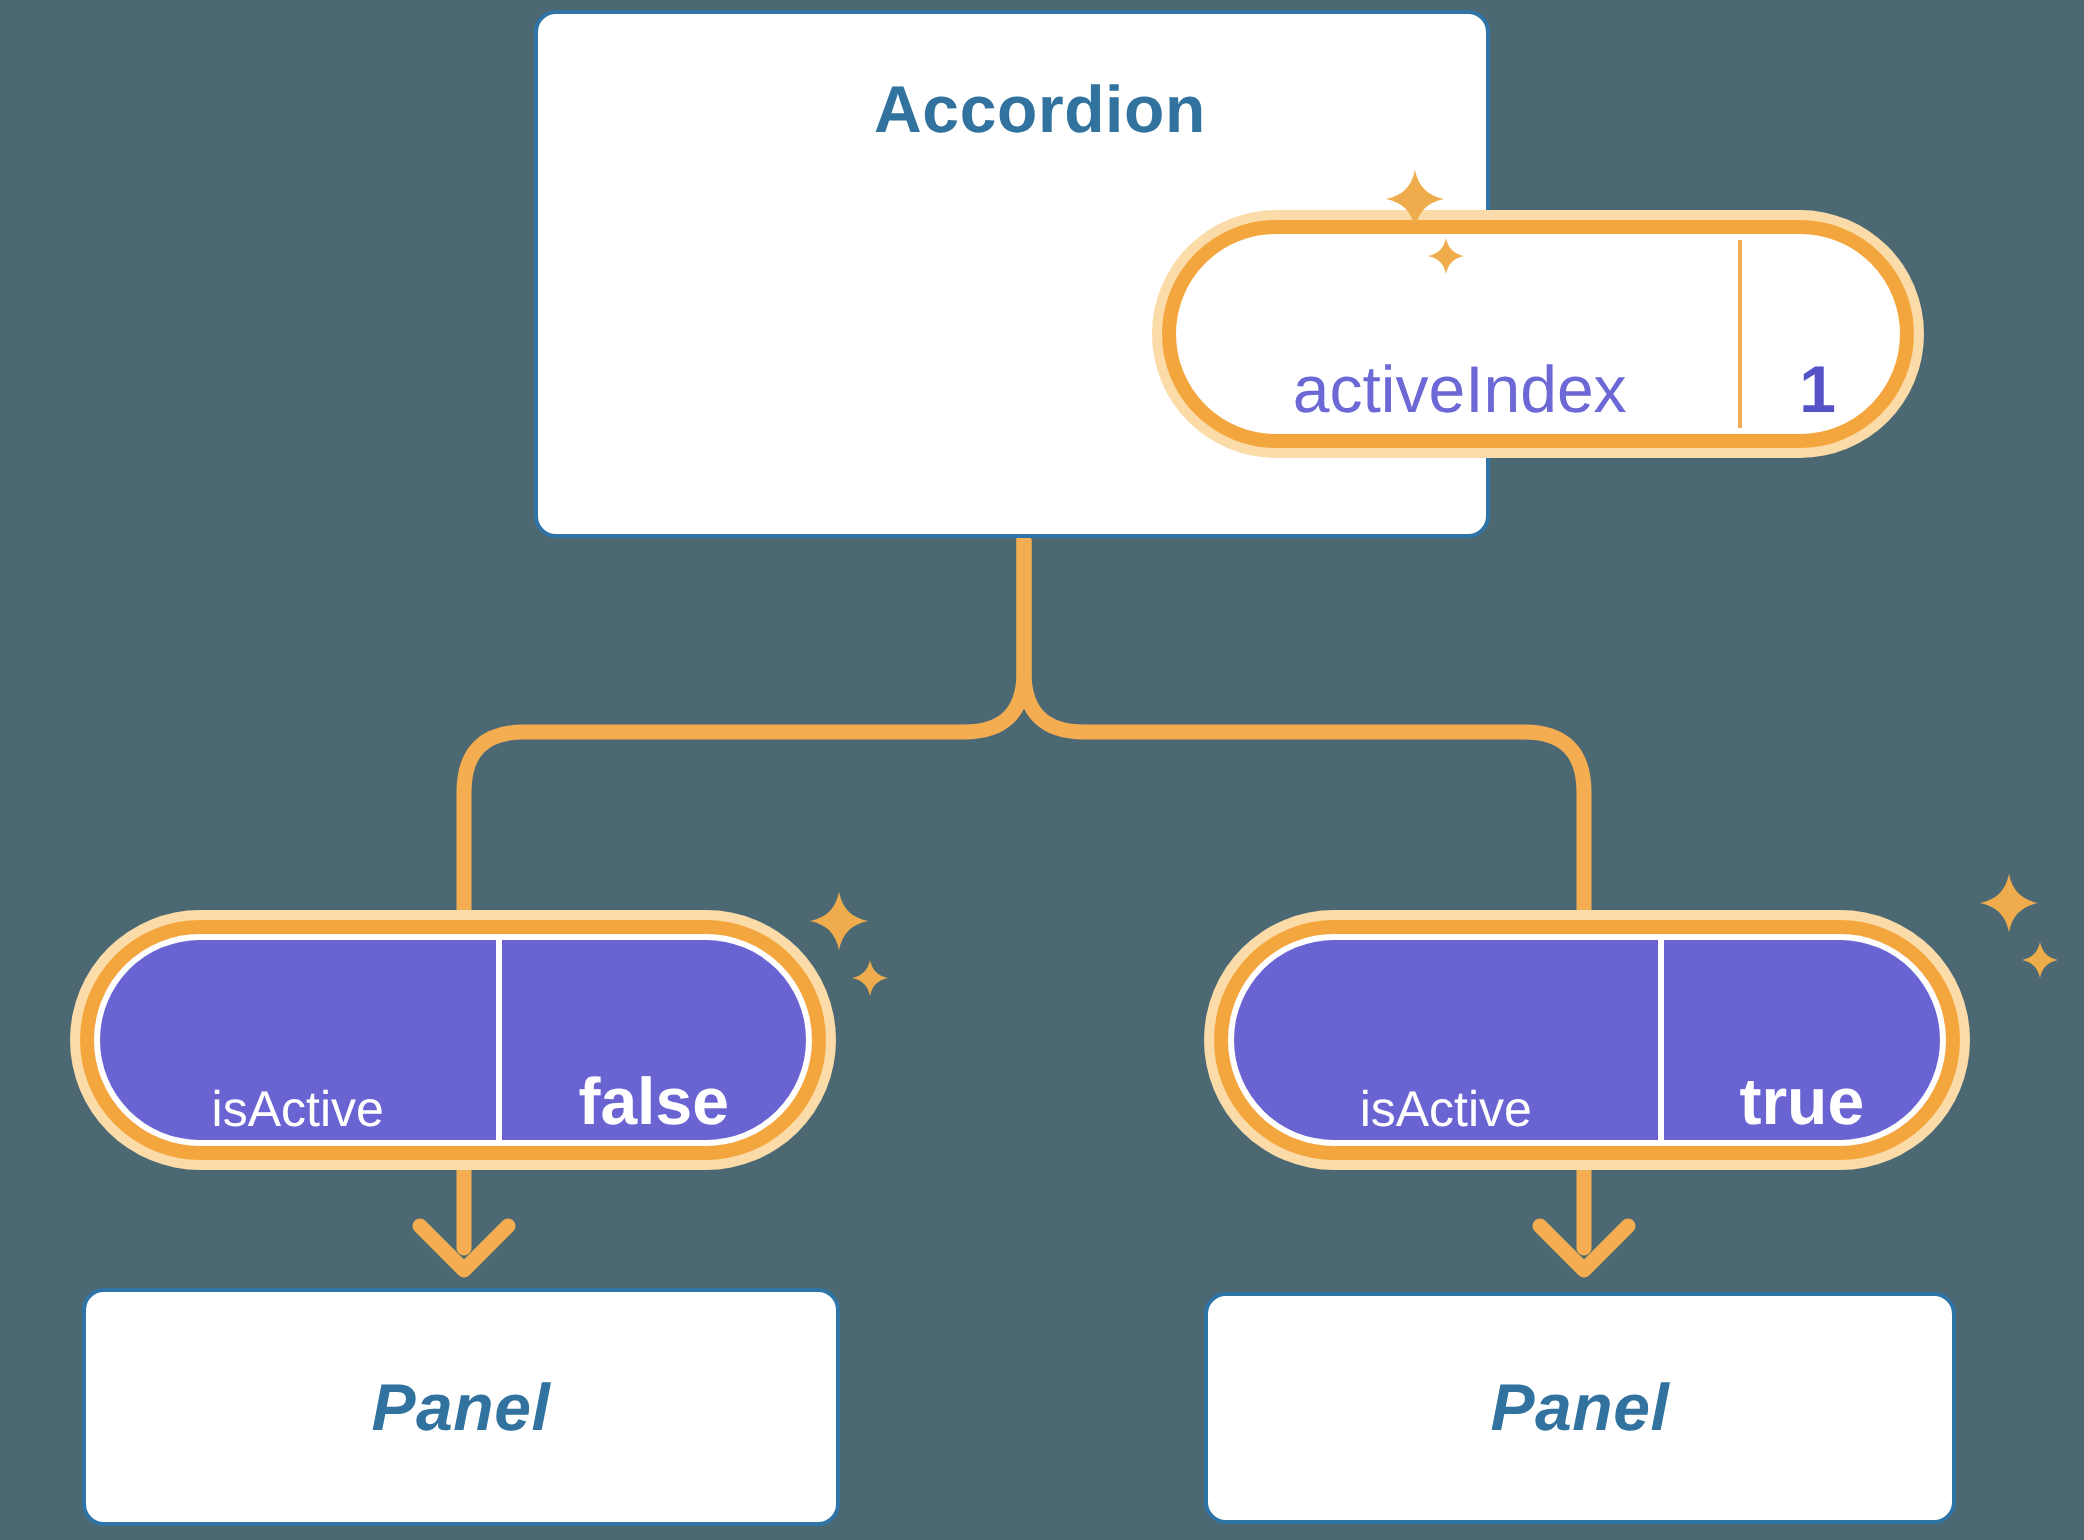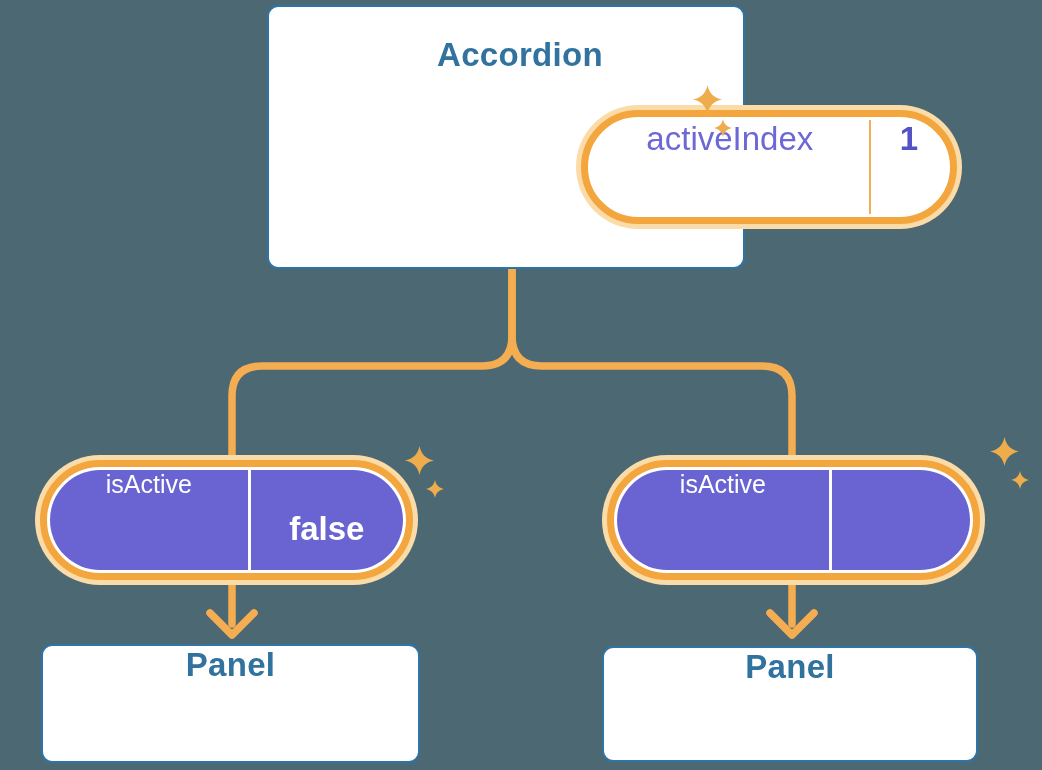--- a/index.html
+++ b/index.html
@@ -38,21 +38,21 @@
     z-index:2;
   }
   #accordion-card{left:267px;top:5px;width:478px;height:264px;}
   .card-title{
     position:absolute;left:0;right:0;top:29px;
     text-align:center;
     font-size:33px;font-weight:600;letter-spacing:.3px;
     color:var(--title-text);
     margin-left:28px;
   }
-  .panel-card{display:flex;justify-content:center;}
+  .panel-card{display:flex;align-items:center;justify-content:center;font-style:italic;}
   #panel-left{left:41px;top:644px;width:379px;height:119px;}
   #panel-right{left:602px;top:646px;width:376px;height:116px;}
   .panel-title{font-size:33px;font-weight:600;letter-spacing:.3px;color:var(--title-text);}
 
   
   .pill{
     position:absolute;
     background:var(--orange-glow);
     border-radius:999px;
     padding:5px;
@@ -62,21 +62,21 @@
     width:100%;height:100%;
     border:7px solid var(--orange-ring);
     border-radius:999px;
     background:var(--white);
     padding:3px;
   }
   .pill-core{
     width:100%;height:100%;
     border-radius:999px;
     overflow:hidden;
-    display:flex;align-items:flex-start;
+    display:flex;align-items:flex-end;
   }
   .pill-core.light{background:var(--white);}
   .pill-core.purple{background:var(--purple-bg);}
   .pill-section{display:flex;align-items:center;justify-content:center;}
   .pill-divider{width:3px;align-self:stretch;}
   .pill-core.light .pill-divider{width:2px;background:var(--orange-divider);}
   .pill-core.purple .pill-divider{background:var(--white);}
 
   #state-pill{left:307px;top:98px;width:386px;height:124px;position:absolute;}
   #state-pill .pill-label-sec{width:78%;}
@@ -164,20 +164,23 @@
       </svg>
   </div>
 
   <div class="pill" id="prop-pill-right">
     <div class="pill-ring">
       <div class="pill-core purple">
         <div class="pill-section pill-label-sec">
           <span class="prop-label">isActive</span>
         </div>
         <div class="pill-divider"></div>
+        <div class="pill-section pill-value-sec">
+          <span class="prop-value">true</span>
+        </div>
       </div>
     </div>
   </div>
 
   <div class="sparkle-group" id="sparkles-right">
     <svg class="sparkle big" viewBox="0 0 24 24">
         <path d="M12 0C13.4 6.8 17.2 10.6 24 12C17.2 13.4 13.4 17.2 12 24C10.6 17.2 6.8 13.4 0 12C6.8 10.6 10.6 6.8 12 0Z"></path>
       </svg>
     <svg class="sparkle small" viewBox="0 0 24 24">
         <path d="M12 0C13.4 6.8 17.2 10.6 24 12C17.2 13.4 13.4 17.2 12 24C10.6 17.2 6.8 13.4 0 12C6.8 10.6 10.6 6.8 12 0Z"></path>

